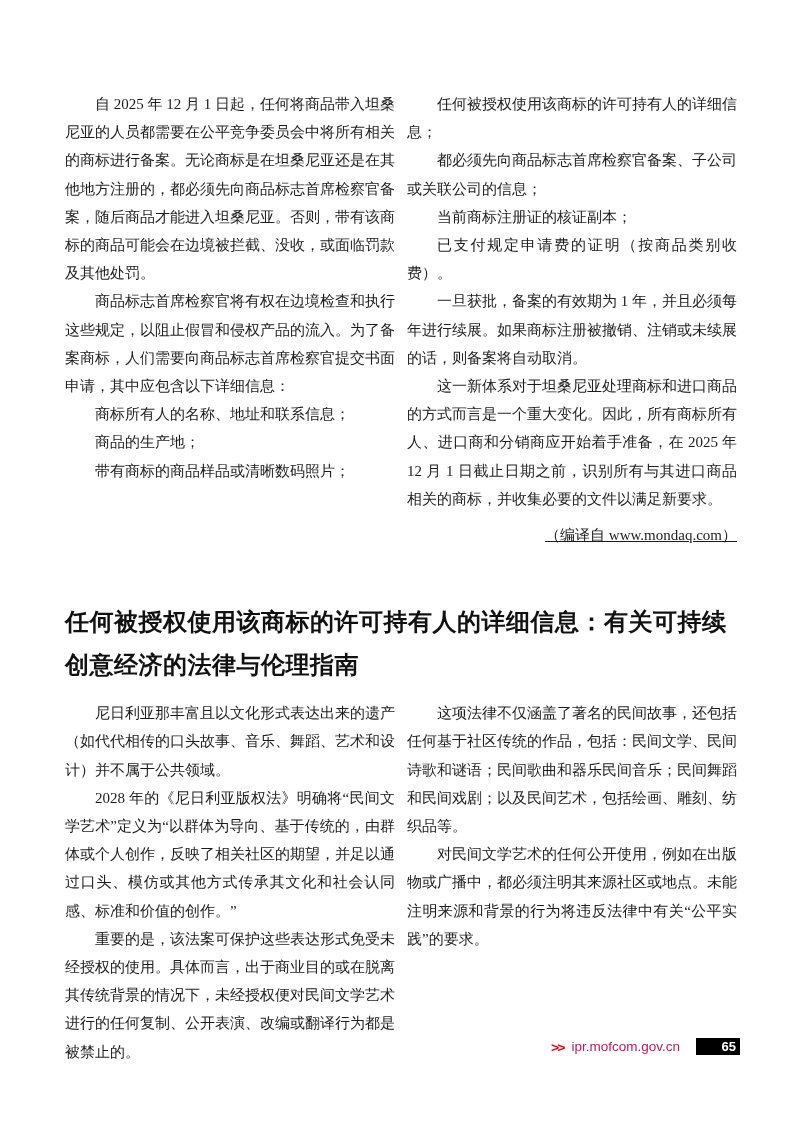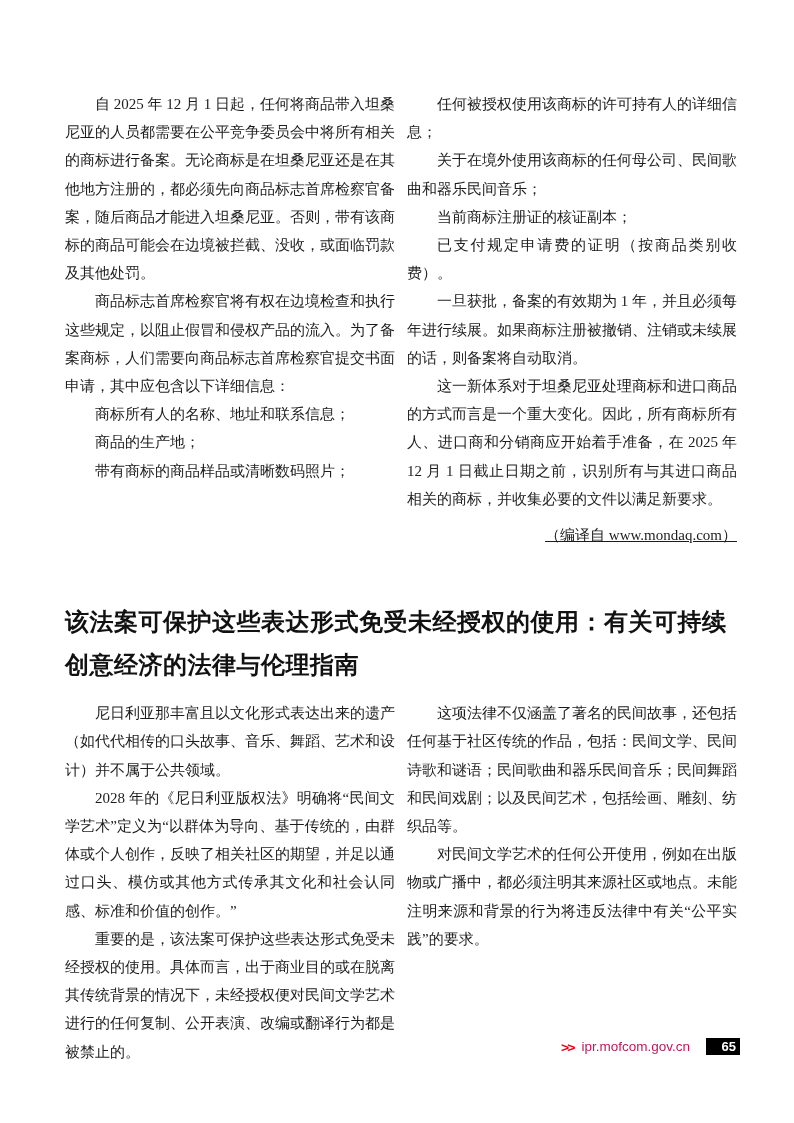--- a/index.html
+++ b/index.html
@@ -70,21 +70,21 @@
   }
   .footer .site-url {
     color: #be185d;
     font-size: 13.5px;
     font-weight: 500;
     margin-right: 16px;
   }
   .footer .page-badge {
     background: #000000;
     color: #ffffff;
-    width: 34px;
+    width: 44px;
     height: 17px;
     line-height: 17px;
     font-size: 13px;
     font-weight: bold;
     text-align: right;
     padding-right: 4px;
     box-sizing: border-box;
   }
 </style>
 </head>
@@ -95,30 +95,30 @@
   <div class="cols">
     <div class="col">
       <p>自 2025 年 12 月 1 日起，任何将商品带入坦桑尼亚的人员都需要在公平竞争委员会中将所有相关的商标进行备案。无论商标是在坦桑尼亚还是在其他地方注册的，都必须先向商品标志首席检察官备案，随后商品才能进入坦桑尼亚。否则，带有该商标的商品可能会在边境被拦截、没收，或面临罚款及其他处罚。</p>
       <p>商品标志首席检察官将有权在边境检查和执行这些规定，以阻止假冒和侵权产品的流入。为了备案商标，人们需要向商品标志首席检察官提交书面申请，其中应包含以下详细信息：</p>
       <p>商标所有人的名称、地址和联系信息；</p>
       <p>商品的生产地；</p>
       <p>带有商标的商品样品或清晰数码照片；</p>
     </div>
     <div class="col">
       <p>任何被授权使用该商标的许可持有人的详细信息；</p>
-      <p>关于在境外使用该商标的任何母公司、民间歌曲和器乐民间音乐；</p>
+      <p>都必须先向商品标志首席检察官备案、子公司或关联公司的信息；</p>
       <p>当前商标注册证的核证副本；</p>
       <p>已支付规定申请费的证明（按商品类别收费）。</p>
       <p>一旦获批，备案的有效期为 1 年，并且必须每年进行续展。如果商标注册被撤销、注销或未续展的话，则备案将自动取消。</p>
       <p>这一新体系对于坦桑尼亚处理商标和进口商品的方式而言是一个重大变化。因此，所有商标所有人、进口商和分销商应开始着手准备，在 2025 年 12 月 1 日截止日期之前，识别所有与其进口商品相关的商标，并收集必要的文件以满足新要求。</p>
       <p class="source-line">（编译自 www.mondaq.com）</p>
     </div>
   </div>
 
-  <h1 class="article-title">该法案可保护这些表达形式免受未经授权的使用：有关可持续创意经济的法律与伦理指南</h1>
+  <h1 class="article-title">任何被授权使用该商标的许可持有人的详细信息：有关可持续创意经济的法律与伦理指南</h1>
 
   <div class="cols">
     <div class="col">
       <p>尼日利亚那丰富且以文化形式表达出来的遗产（如代代相传的口头故事、音乐、舞蹈、艺术和设计）并不属于公共领域。</p>
       <p>2028 年的《尼日利亚版权法》明确将“民间文学艺术”定义为“以群体为导向、基于传统的，由群体或个人创作，反映了相关社区的期望，并足以通过口头、模仿或其他方式传承其文化和社会认同感、标准和价值的创作。”</p>
       <p>重要的是，该法案可保护这些表达形式免受未经授权的使用。具体而言，出于商业目的或在脱离其传统背景的情况下，未经授权便对民间文学艺术进行的任何复制、公开表演、改编或翻译行为都是被禁止的。</p>
     </div>
     <div class="col">
       <p>这项法律不仅涵盖了著名的民间故事，还包括任何基于社区传统的作品，包括：民间文学、民间诗歌和谜语；民间歌曲和器乐民间音乐；民间舞蹈和民间戏剧；以及民间艺术，包括绘画、雕刻、纺织品等。</p>
       <p>对民间文学艺术的任何公开使用，例如在出版物或广播中，都必须注明其来源社区或地点。未能注明来源和背景的行为将违反法律中有关“公平实践”的要求。</p>

